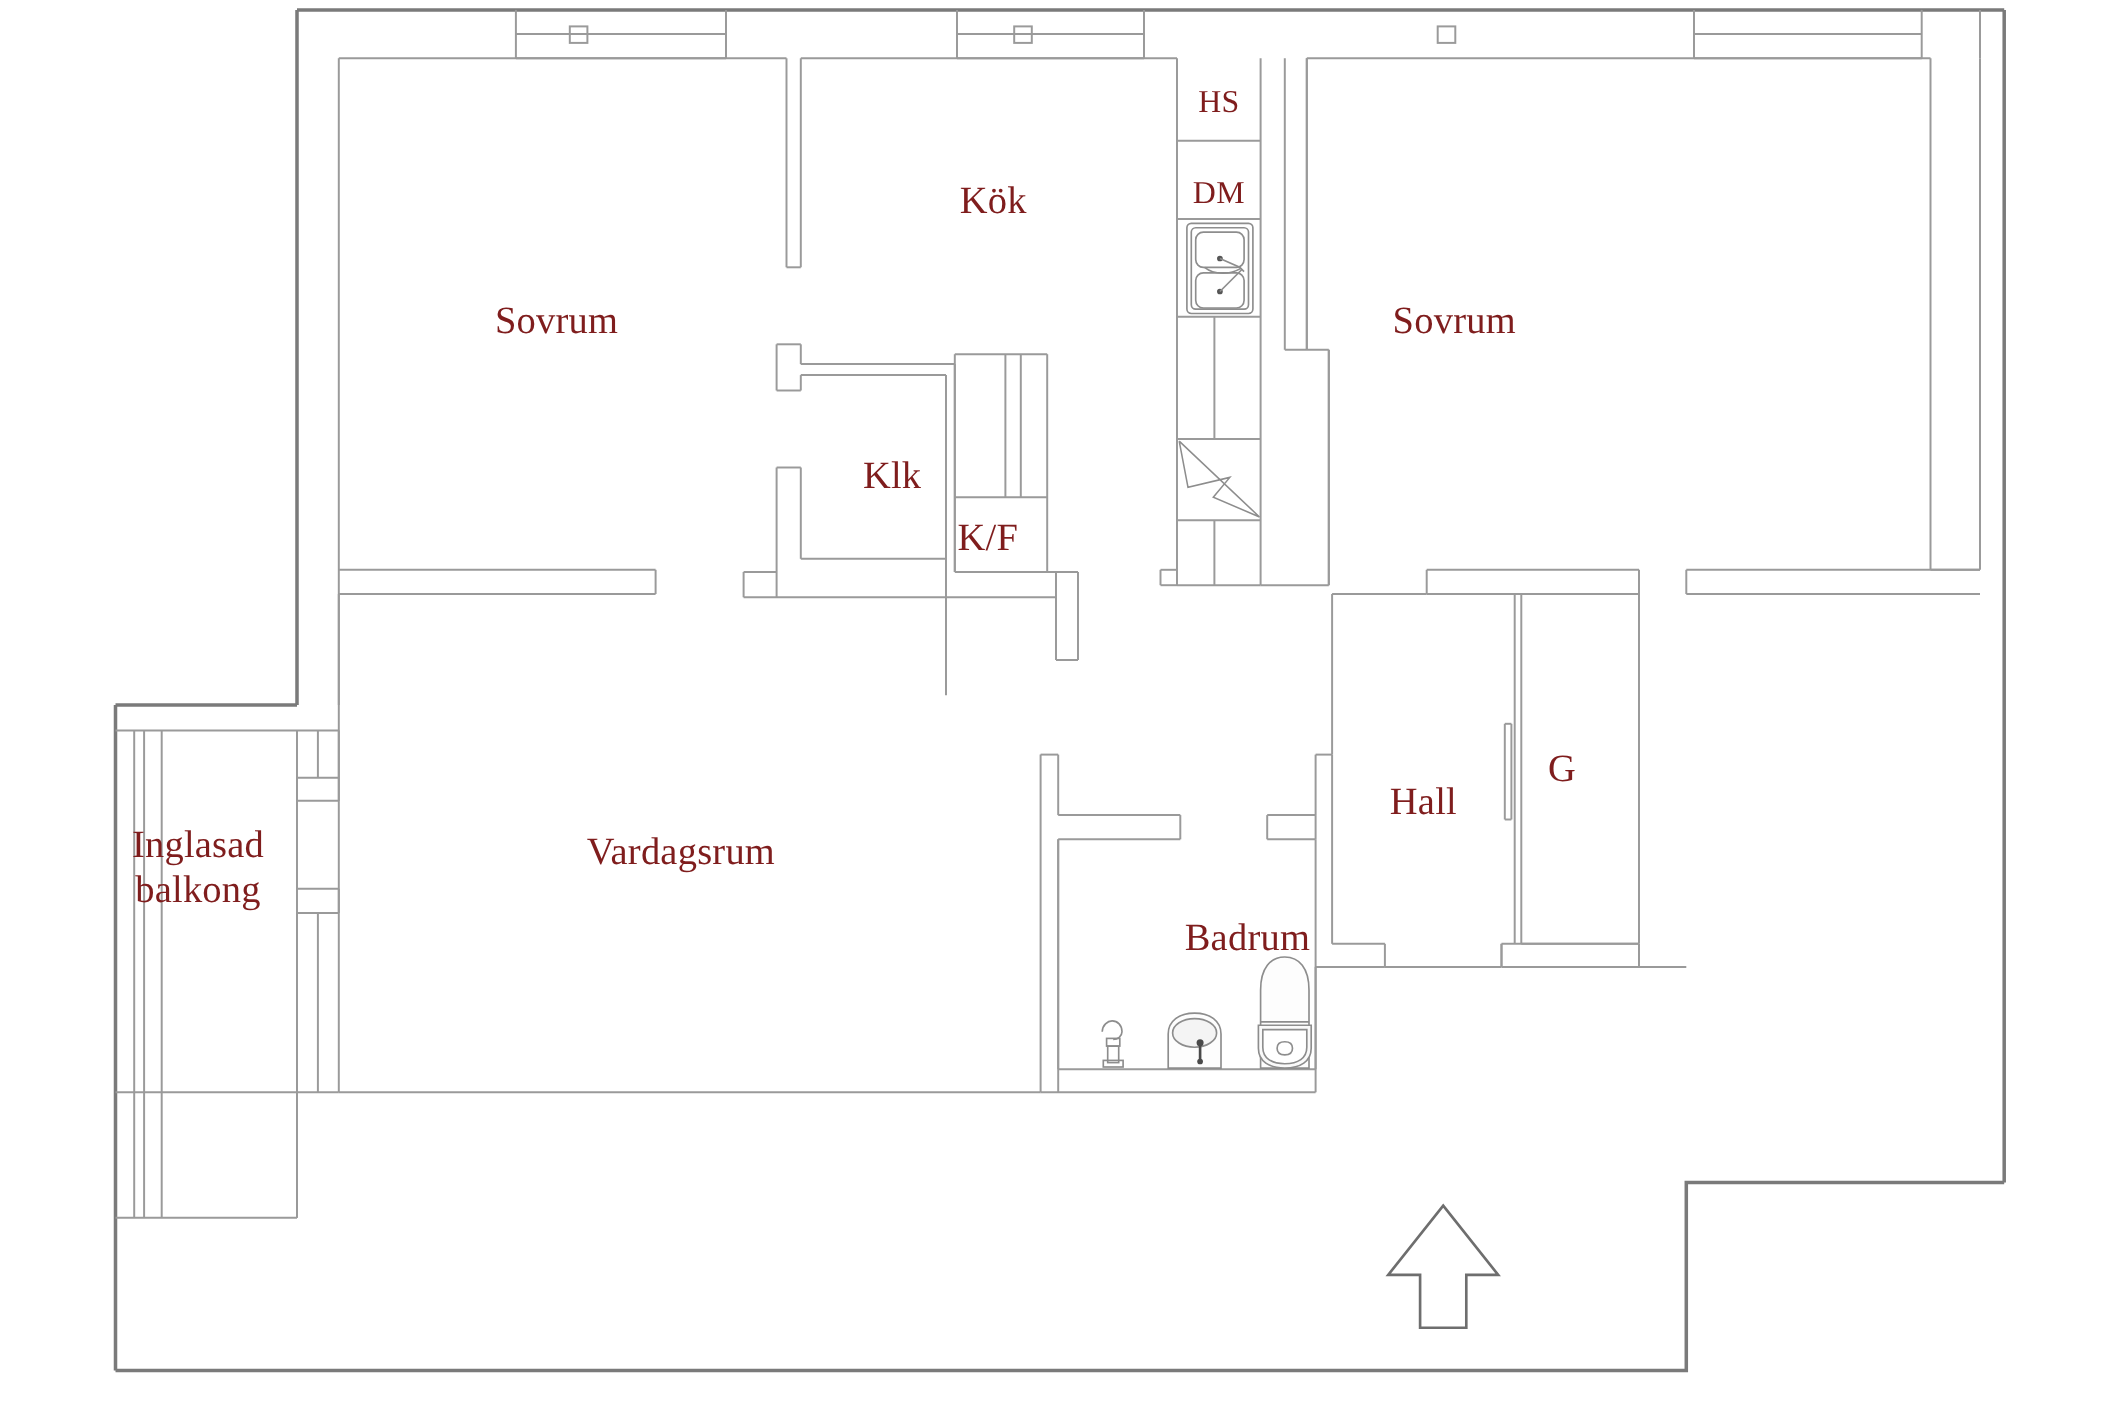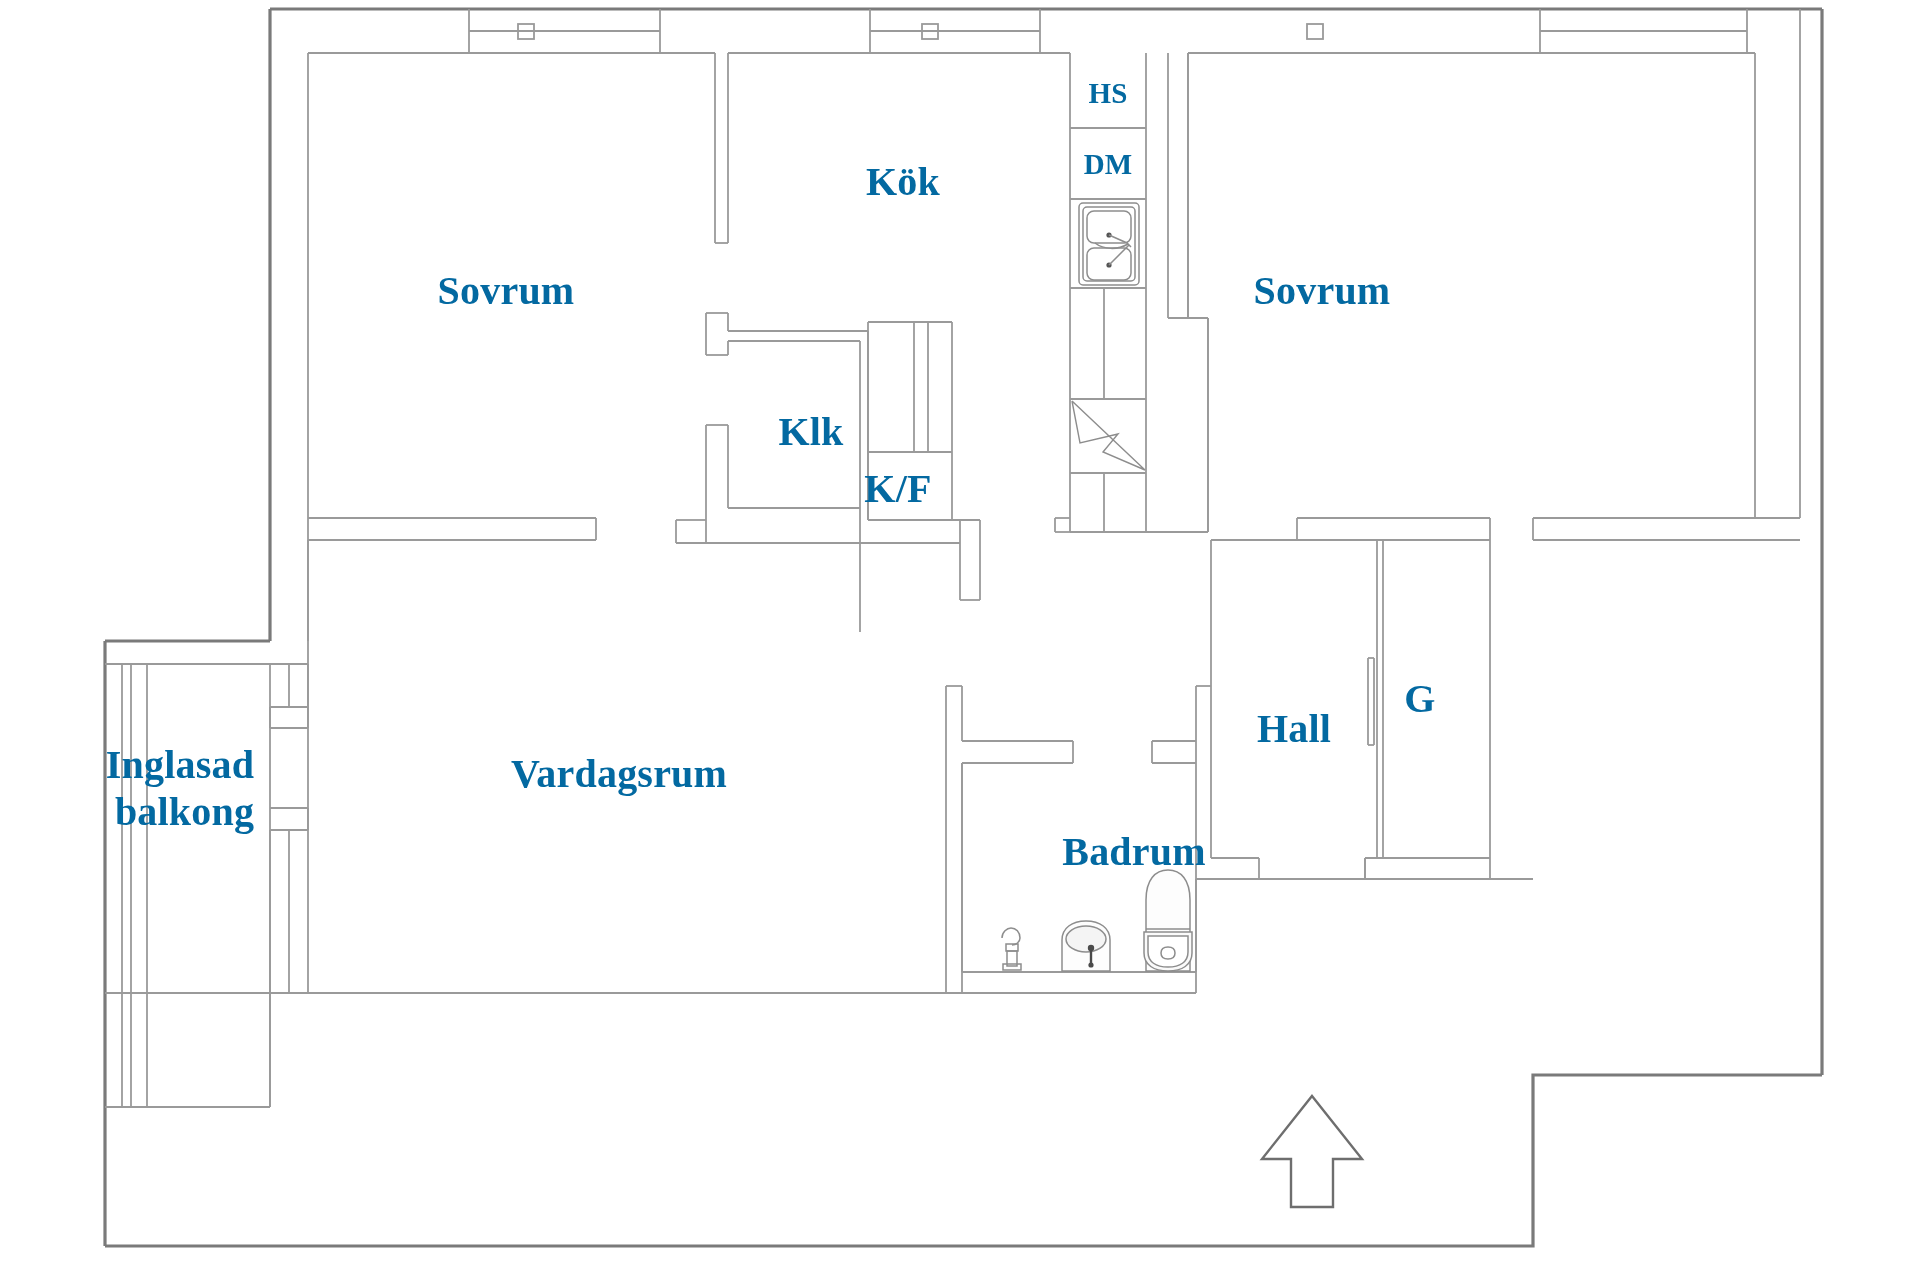--- a/index.html
+++ b/index.html
@@ -22,29 +22,28 @@
   #plan-svg {
     position: absolute;
     left: 0;
     top: 0;
     width: 1920px;
     height: 1280px;
   }
   .room-label {
     position: absolute;
     font-family: "Liberation Serif", "DejaVu Serif", serif;
-    color: #0369a1;
+    color: #7f1d1d;
     white-space: pre;
-    text-align: right;
+    text-align: center;
     line-height: 1.18;
     transform: translate(-50%, -50%);
     letter-spacing: 0.2px;
-    font-weight: bold;
-  }
-  .lbl-lg { font-size: 40px; }
+  }
+  .lbl-lg { font-size: 35px; }
   .lbl-md { font-size: 29px; }
 </style>
 </head>
 <body>
 
 <div id="plan-root">
 
   <svg id="plan-svg" viewBox="0 0 1920 1280">
     <g fill="none" stroke-linecap="butt" stroke-linejoin="miter">
 
@@ -288,21 +287,21 @@
   <div class="room-label lbl-lg" style="left:903px; top:182px;">Kök</div>
 
   <div class="room-label lbl-lg" style="left:1322px; top:291px;">Sovrum</div>
 
   <div class="room-label lbl-lg" style="left:811px; top:432px;">Klk</div>
 
   <div class="room-label lbl-lg" style="left:898px; top:489px;">K/F</div>
 
   <div class="room-label lbl-md" style="left:1108px; top:93px;">HS</div>
 
-  <div class="room-label lbl-md" style="left:1108px; top:164px;">DM</div>
+  <div class="room-label lbl-md" style="left:1108px; top:176px;">DM</div>
 
   <div class="room-label lbl-lg" style="left:619px; top:774px;">Vardagsrum</div>
 
   <div class="room-label lbl-lg" style="left:180px; top:788px;">Inglasad
 balkong</div>
 
   <div class="room-label lbl-lg" style="left:1294px; top:729px;">Hall</div>
 
   <div class="room-label lbl-lg" style="left:1420px; top:699px;">G</div>
 

